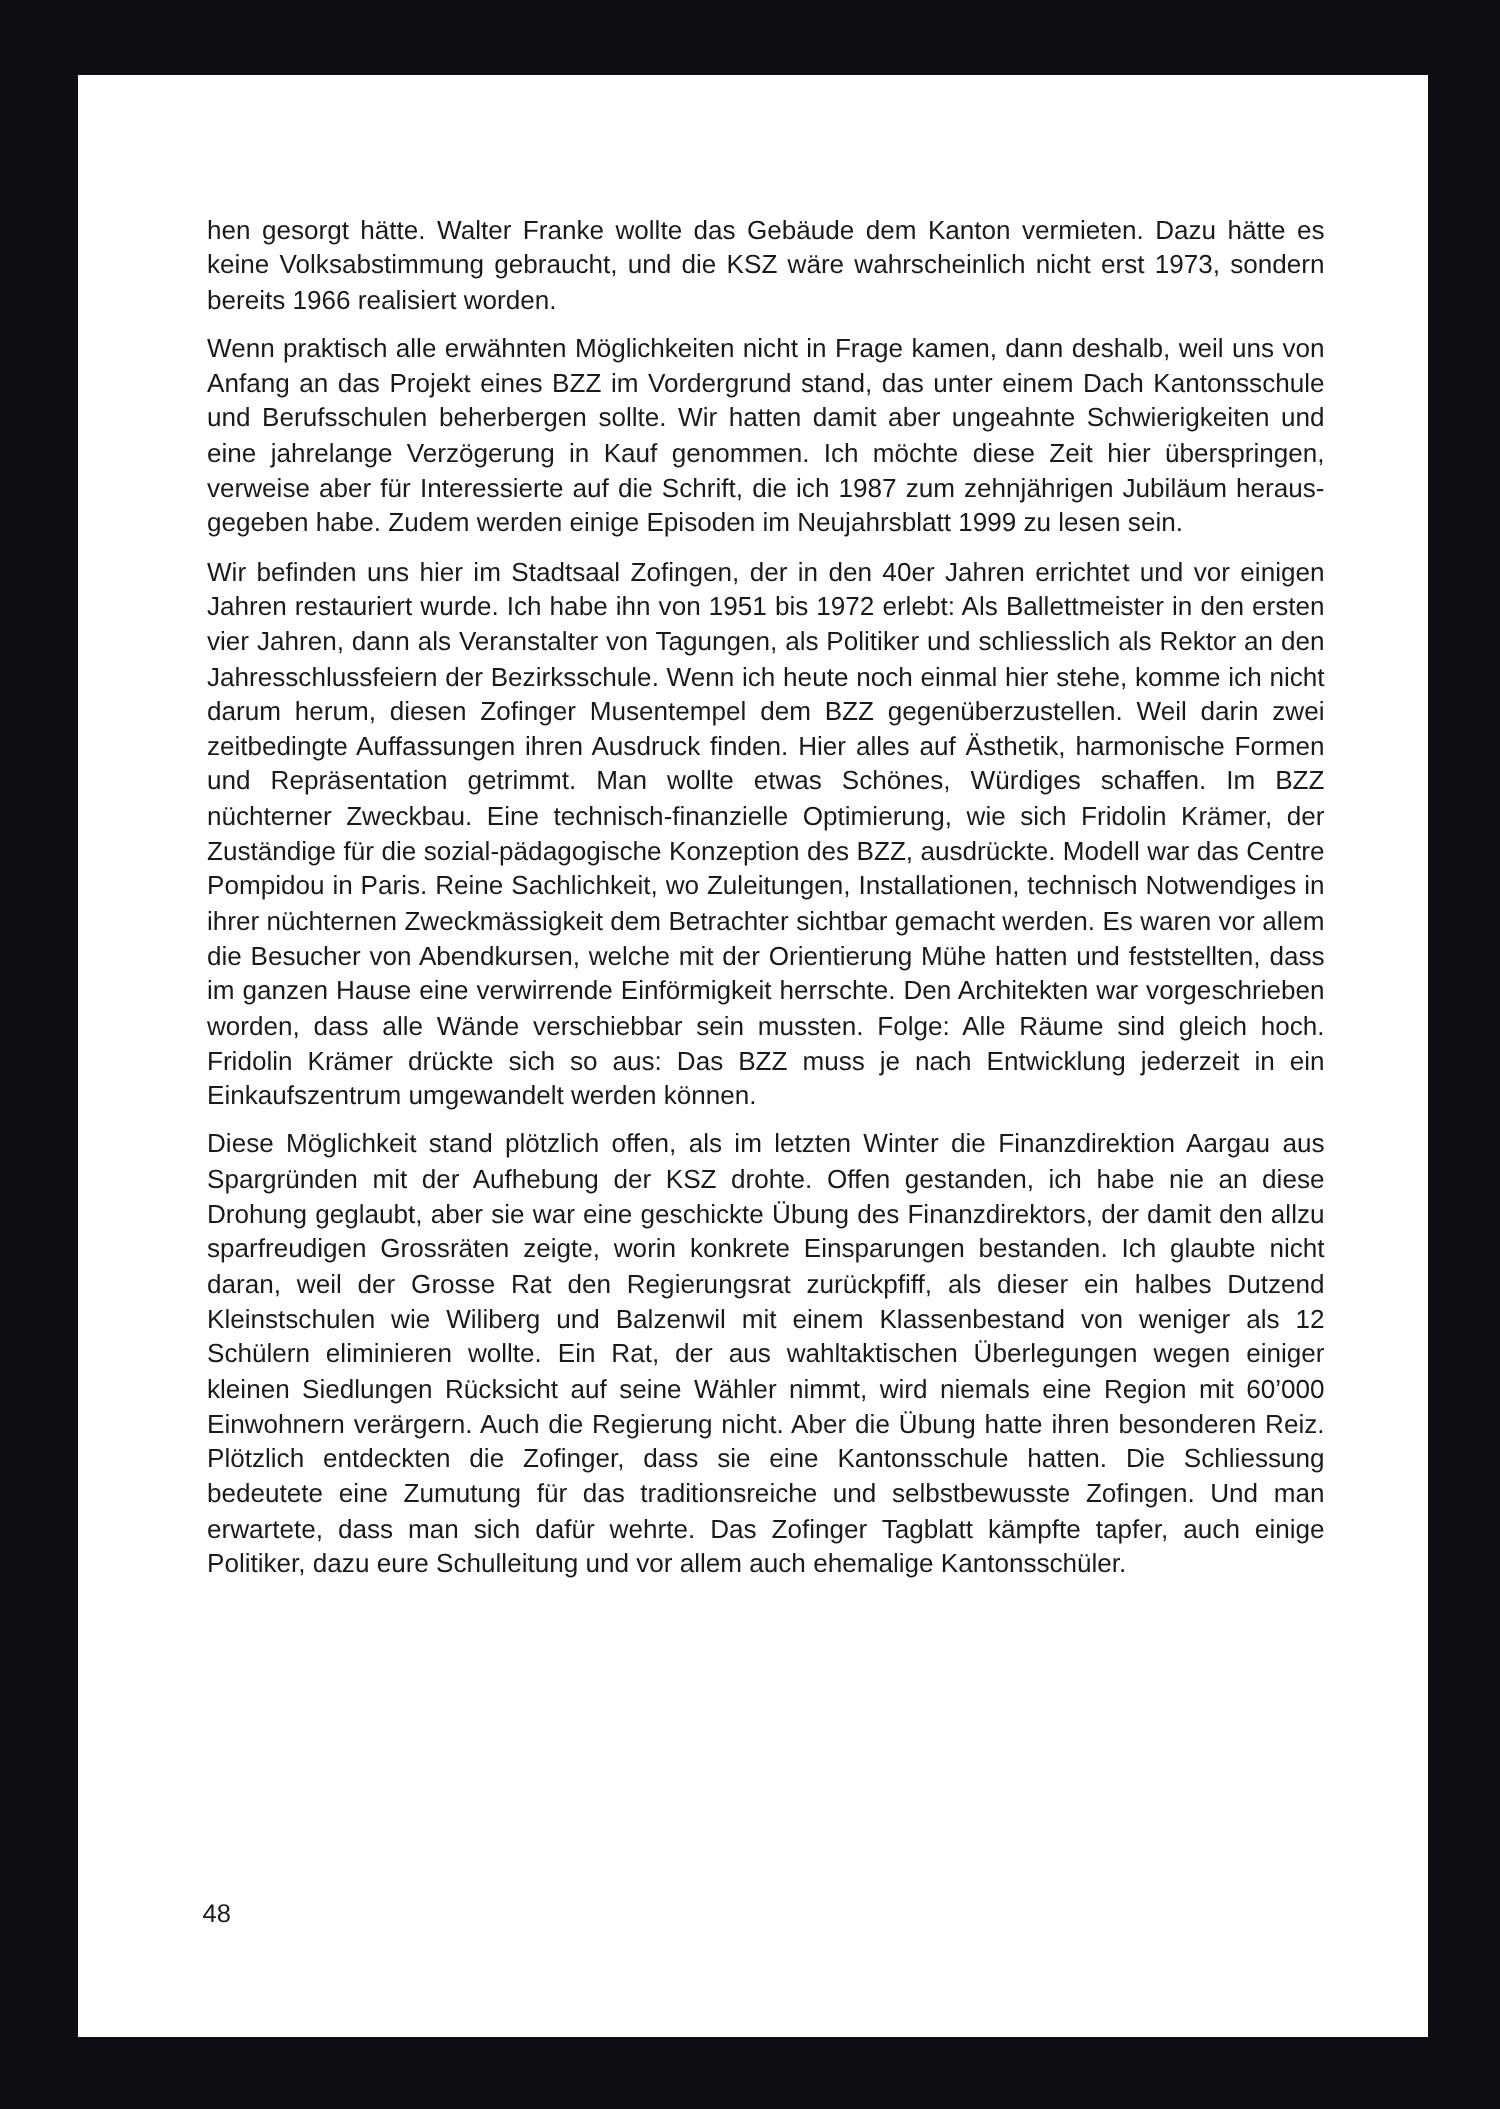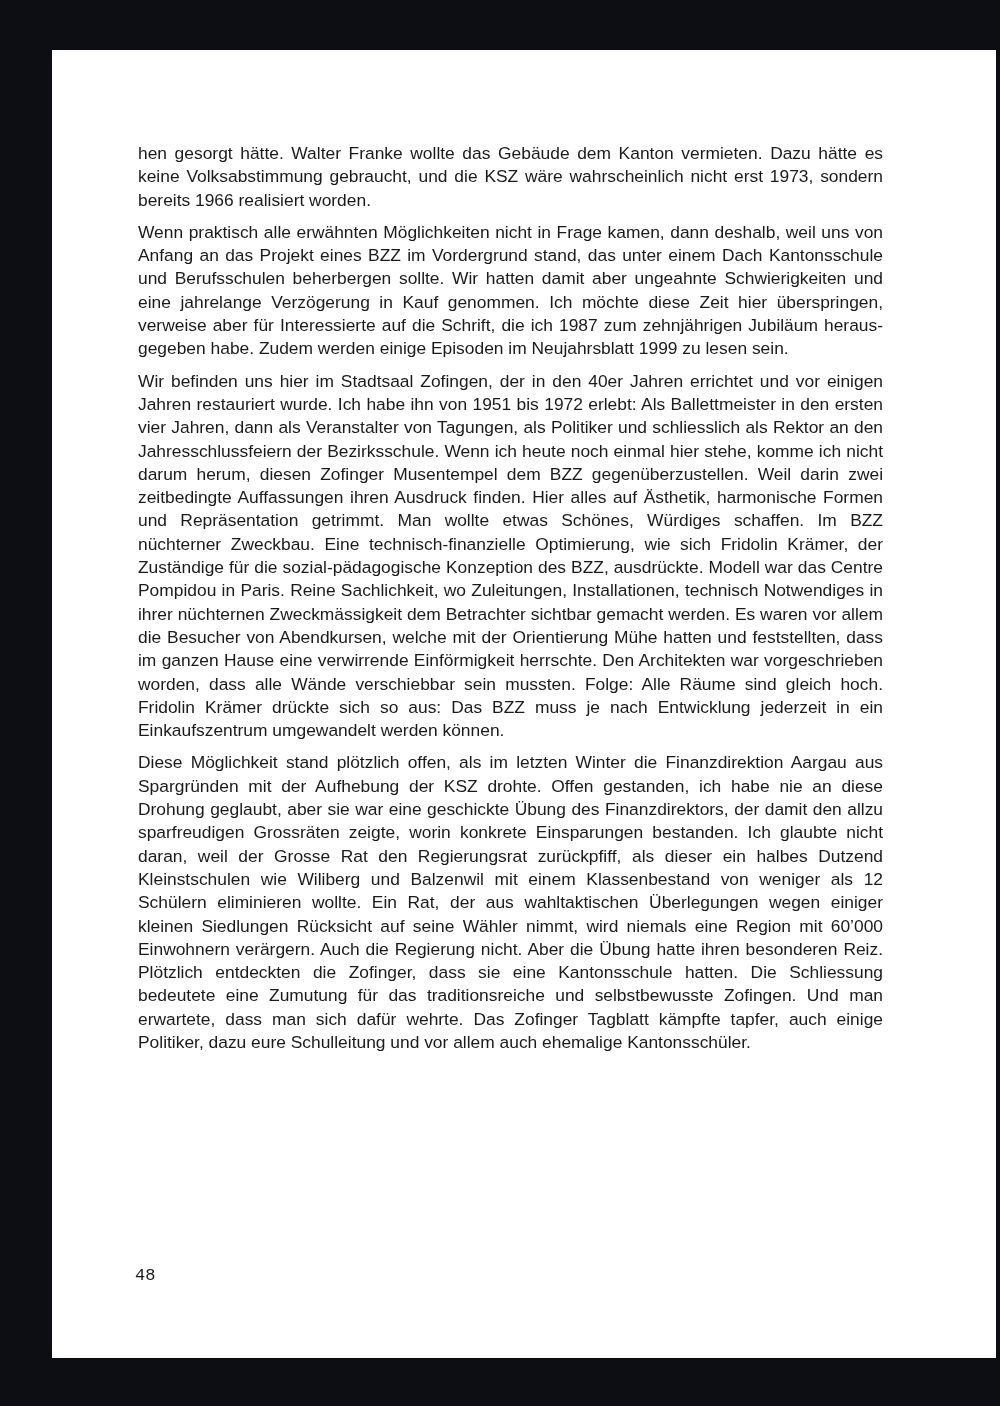--- a/index.html
+++ b/index.html
@@ -6,38 +6,37 @@
   body {
     width: 1000px; height: 1406px;
     background: #0c0e13;
     position: relative; overflow: hidden;
   }
   .page {
     position: absolute;
     left: 52px; top: 50px;
     width: 900px; height: 1308px;
     background: #ffffff;
-    padding-left: 44px;
   }
   .text-body {
     position: absolute;
     left: 86px; top: 92px;
     width: 745px;
     font-family: "Liberation Sans", sans-serif;
     font-size: 17.4px;
     line-height: 23.3px;
     color: #1a1a1a;
     text-align: justify;
     hyphens: manual;
   }
   .text-body p { margin: 0 0 9px 0; }
   .page-number {
     position: absolute;
     left: 83px; top: 1216px;
-    font-family: Liberation Mono, monospace;
+    font-family: Liberation Sans, sans-serif;
     font-size: 17px;
     color: #1a1a1a;
   }
 </style>
 </head>
 <body>
 
 <div class="page">
   <div class="text-body">
     <p>hen gesorgt hätte. Walter Franke wollte das Gebäude dem Kanton vermieten. Dazu hätte es keine Volksabstimmung gebraucht, und die KSZ wäre wahr­scheinlich nicht erst 1973, sondern bereits 1966 realisiert worden.</p>

